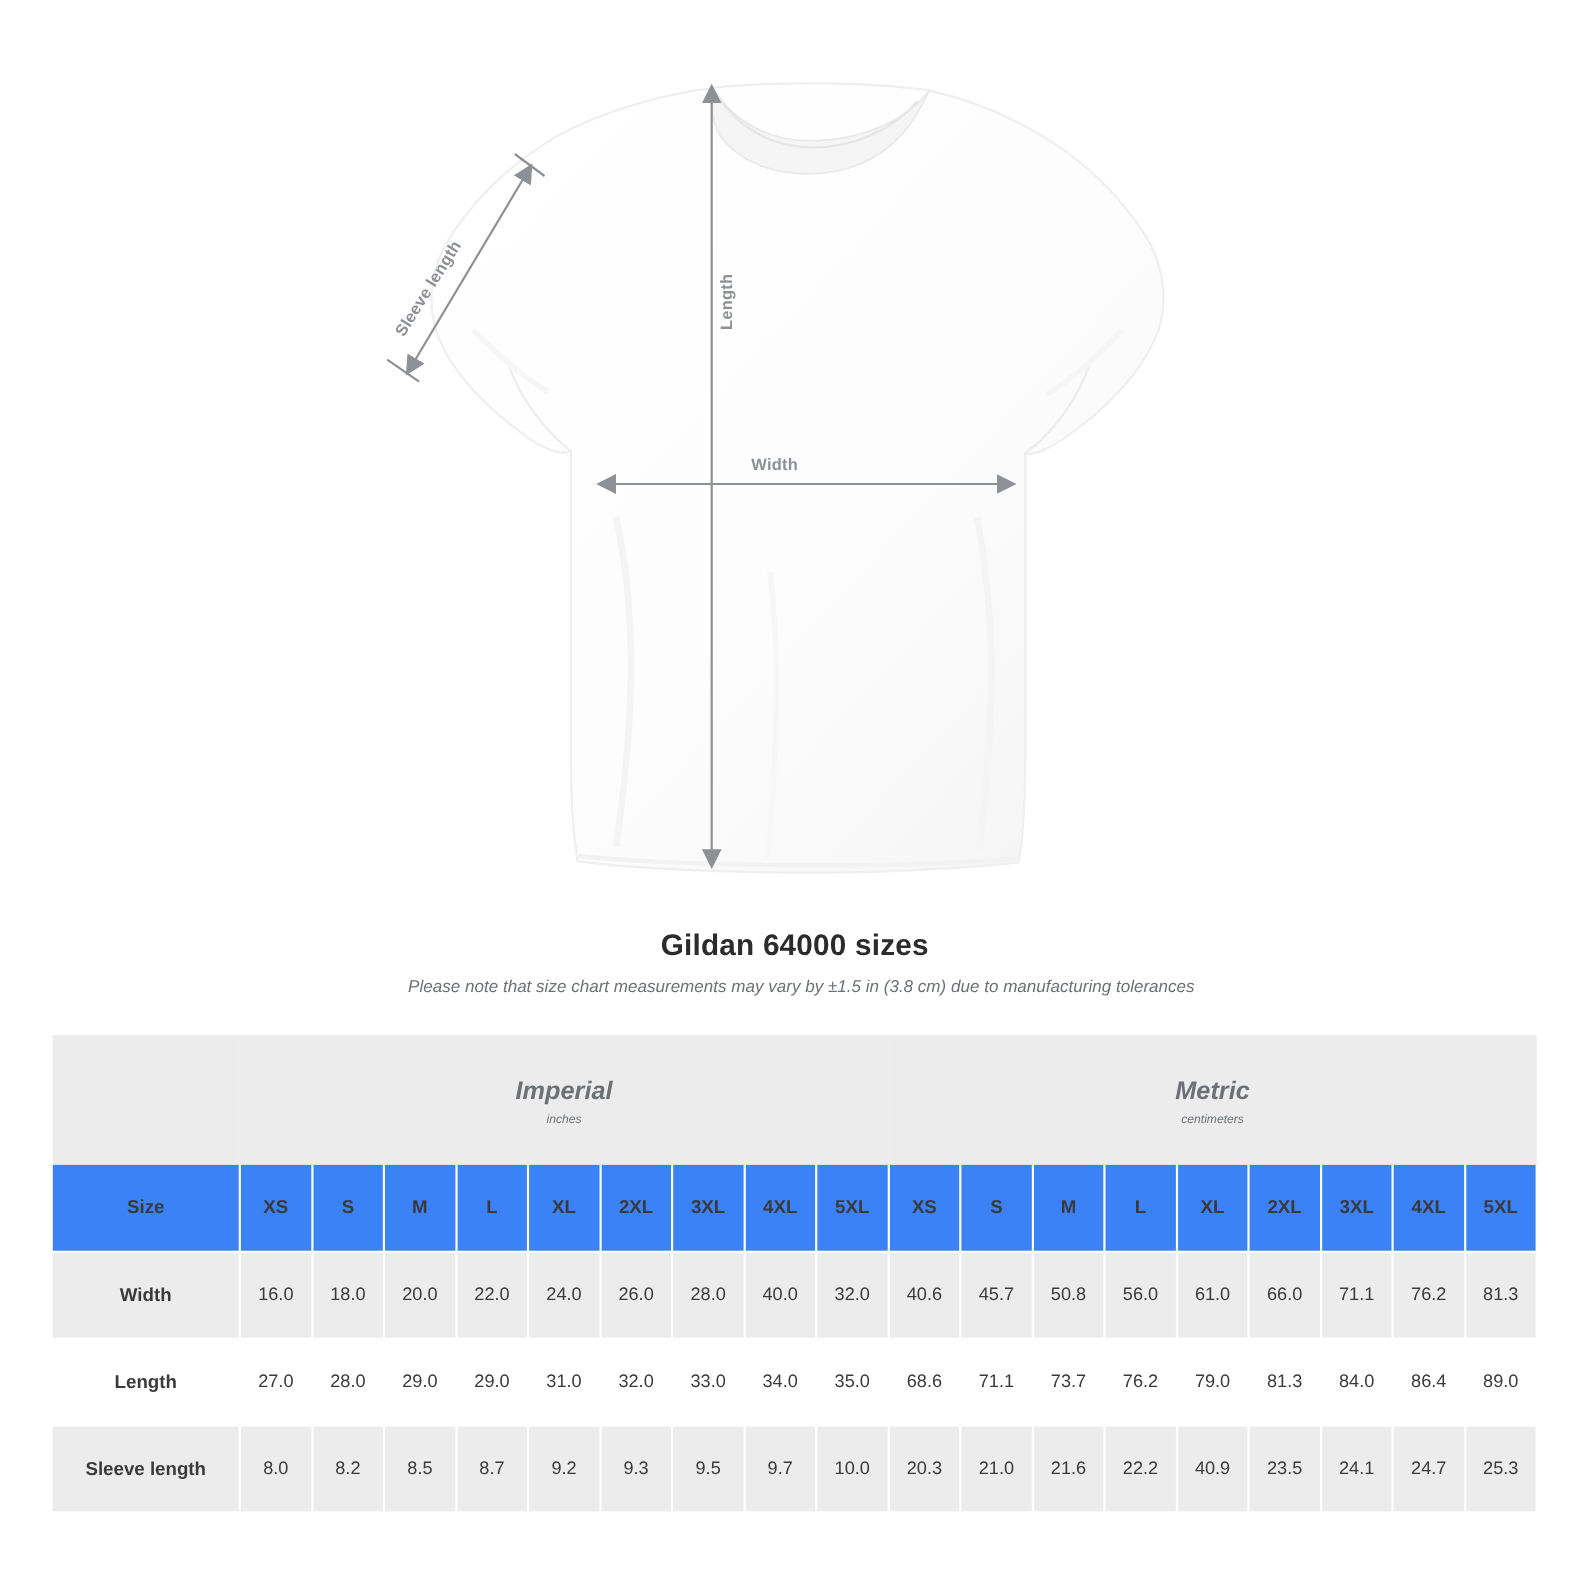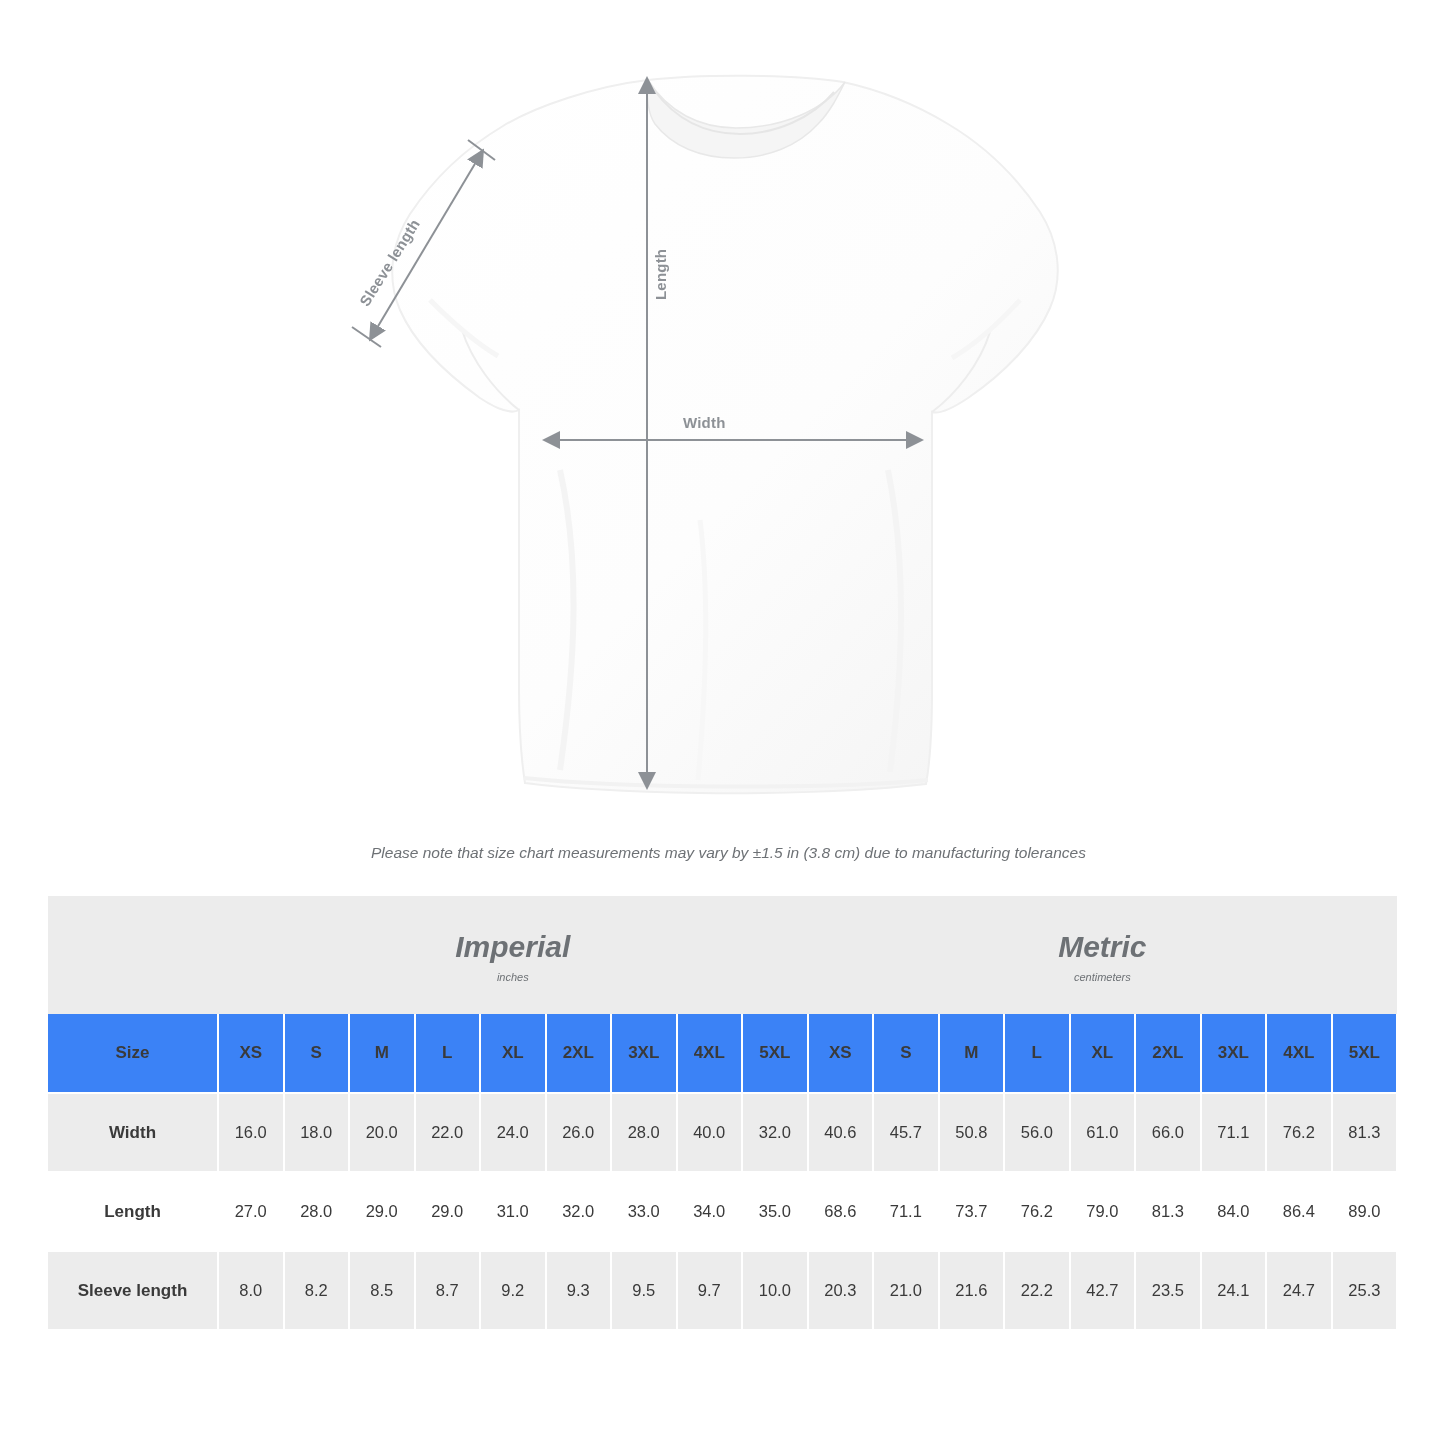--- a/index.html
+++ b/index.html
@@ -74,21 +74,21 @@
   table { border-collapse: collapse; width: 100%; table-layout: fixed; }
 
   .unit-head td {
     background: #ececec;
     height: 118px;
     text-align: center;
     vertical-align: middle;
     border: none;
   }
   .unit-name {
-    font-size: 30px;
+    font-size: 23px;
     font-weight: bold;
     font-style: italic;
     color: #6d7175;
     line-height: 1.35;
   }
   .unit-sub {
     font-size: 11px;
     font-style: italic;
     color: #6d7175;
     margin-top: 4px;
@@ -188,20 +188,21 @@
       <line x1="468" y1="140" x2="495" y2="160" stroke="#8d9196" stroke-width="2"></line>
     </svg>
 
     <div class="label label-width">Width</div>
     <div class="label label-length">Length</div>
     <div class="label label-sleeve">Sleeve length</div>
   </div>
 </div>
 
 <div class="title-block">
+  <h1 class="chart-title">Gildan 64000 sizes</h1>
   <p class="chart-note">Please note that size chart measurements may vary by ±1.5 in (3.8 cm) due to manufacturing tolerances</p>
 </div>
 
 <div class="table-wrap">
   <table>
     <colgroup>
       <col class="colhead">
       <col class="c">
         <col class="c">
         <col class="c">
@@ -306,21 +307,21 @@
         <td>8.7</td>
         <td>9.2</td>
         <td>9.3</td>
         <td>9.5</td>
         <td>9.7</td>
         <td>10.0</td>
         <td>20.3</td>
         <td>21.0</td>
         <td>21.6</td>
         <td>22.2</td>
-        <td>42.7</td>
+        <td>40.9</td>
         <td>23.5</td>
         <td>24.1</td>
         <td>24.7</td>
         <td>25.3</td>
       </tr>
     </tbody>
   </table>
 </div>
 
 </body></html>

